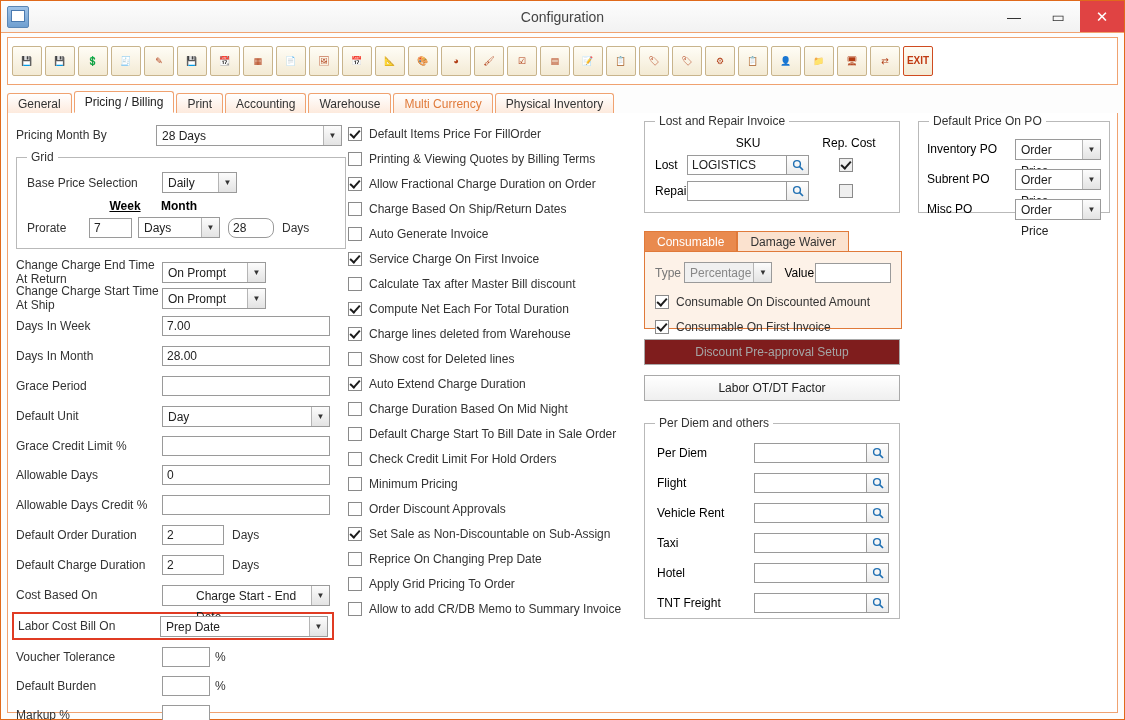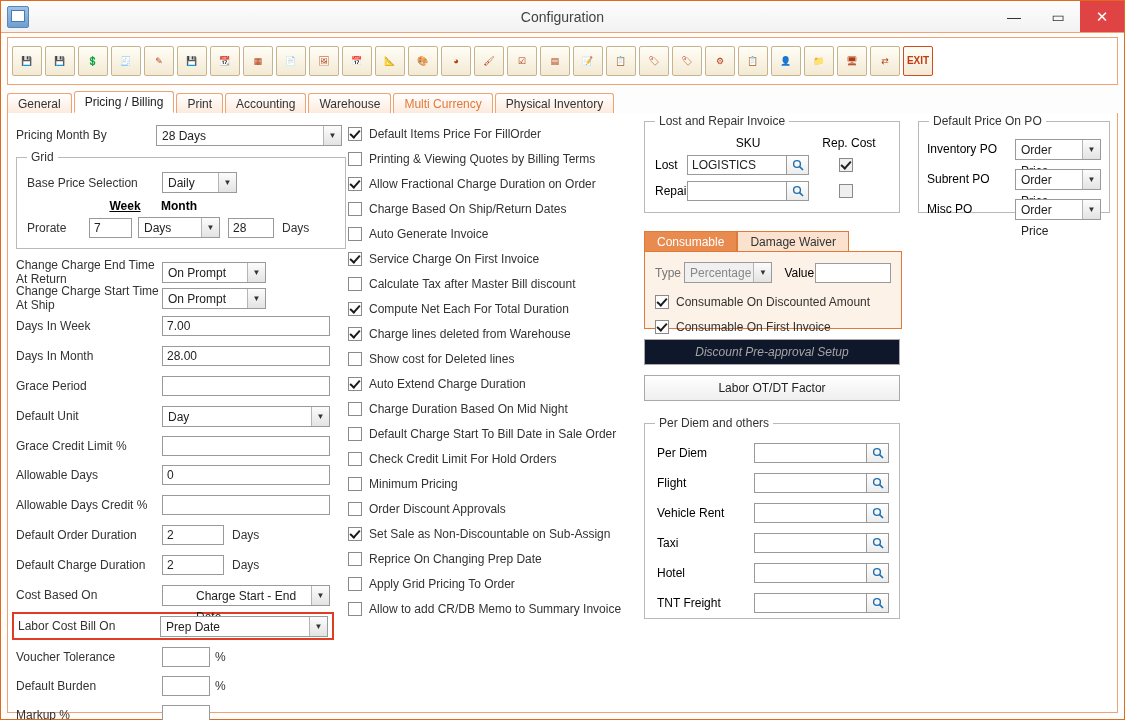--- a/index.html
+++ b/index.html
@@ -146,21 +146,21 @@
     display:flex;align-items:center;justify-content:center;
     box-sizing:border-box;
   }
   .magnifier{display:block;}
   
   .btn{
     border:1px solid #a9a9a9;background:linear-gradient(#ffffff,#efefef);
     height:26px;line-height:24px;text-align:center;color:#222;font-size:12px;
     box-sizing:border-box;
   }
-  .btn.disabled{color:#a5a5a5;background:#0f172a;font-style:italic;}
+  .btn.disabled{color:#a5a5a5;background:#7f1d1d;}
   .redbox{border:2px solid #e03b23;}
   
   .otab{
     display:inline-block;height:20px;line-height:20px;padding:0 12px;
     border:1px solid #e07a3a;border-bottom:none;font-size:12px;
     box-sizing:border-box;
   }
   .otab.sel{background:#e98a4e;color:#fff;}
   .otab.unsel{background:#fbe2cf;color:#333;}
   .panel-orange{
@@ -308,21 +308,21 @@
             <div class="hdr" style="width:72px;text-align:center;text-decoration:underline;">Week</div>
             <div class="hdr" style="width:90px;">Month</div>
           </div>
           <div style="display:flex;align-items:center;margin-top:4px;">
             <div class="lbl" style="width:62px;">Prorate</div>
             <input class="inp" style="width: 43px;" value="7">
             <div class="sel" style="width:82px;margin-left:6px;">
               <span>Days</span>
               <span class="arrow">▼</span>
             </div>
-            <input class="inp" style="width: 46px; margin-left: 8px;" value="28">
+            <input class="inp" style="width: 46px; margin-left: 8px; border-radius: 8px;" value="28">
             <div class="lbl" style="margin-left:8px;">Days</div>
           </div>
         </div>
       </div>
 
       <div style="margin-top:10px;">
         <div class="row">
           <div class="lbl" style="width:146px;">Change Charge End Time At Return</div>
           <div class="sel" style="width:104px;">
             <span>On Prompt</span>

